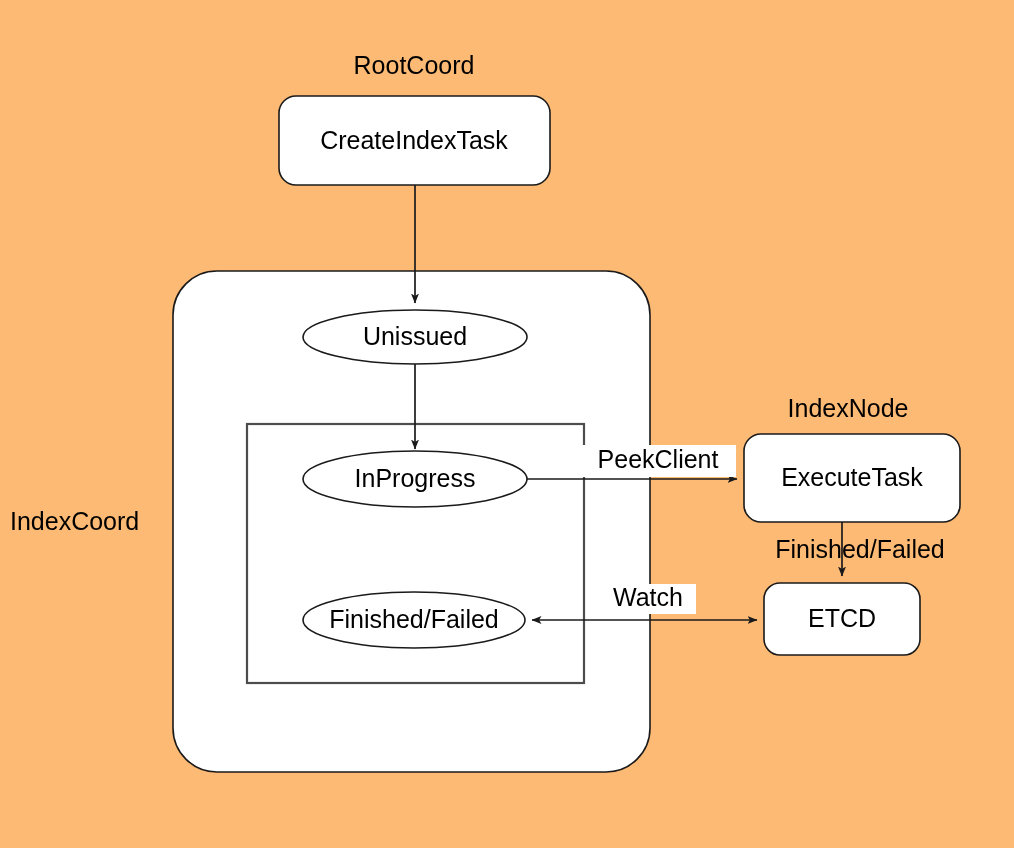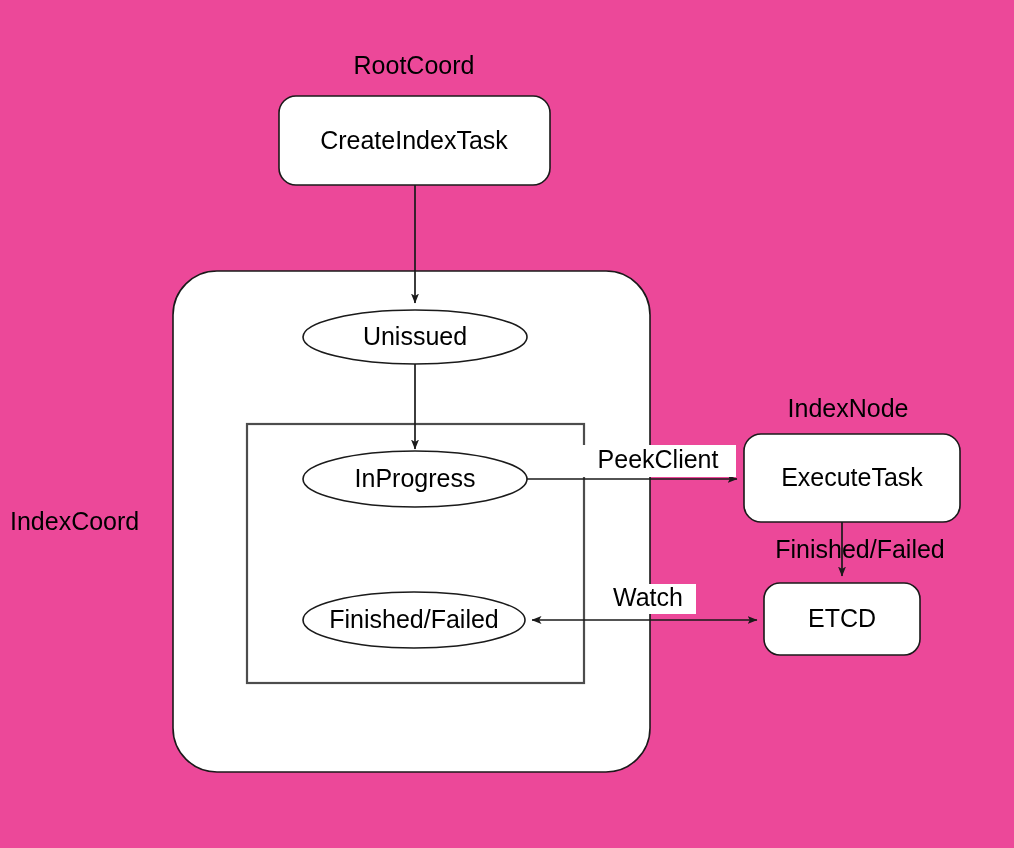--- a/index.html
+++ b/index.html
@@ -7,21 +7,21 @@
     padding: 0;
     background: #ffffff;
   }
   body {
     font-family: "Liberation Sans", sans-serif;
   }
   #canvas {
     position: relative;
     width: 1014px;
     height: 848px;
-    background: #ec4899;
+    background: #fdba74;
     overflow: hidden;
   }
   #diagram-svg {
     position: absolute;
     left: 0;
     top: 0;
     width: 1014px;
     height: 848px;
   }
   .shape-stroke {

